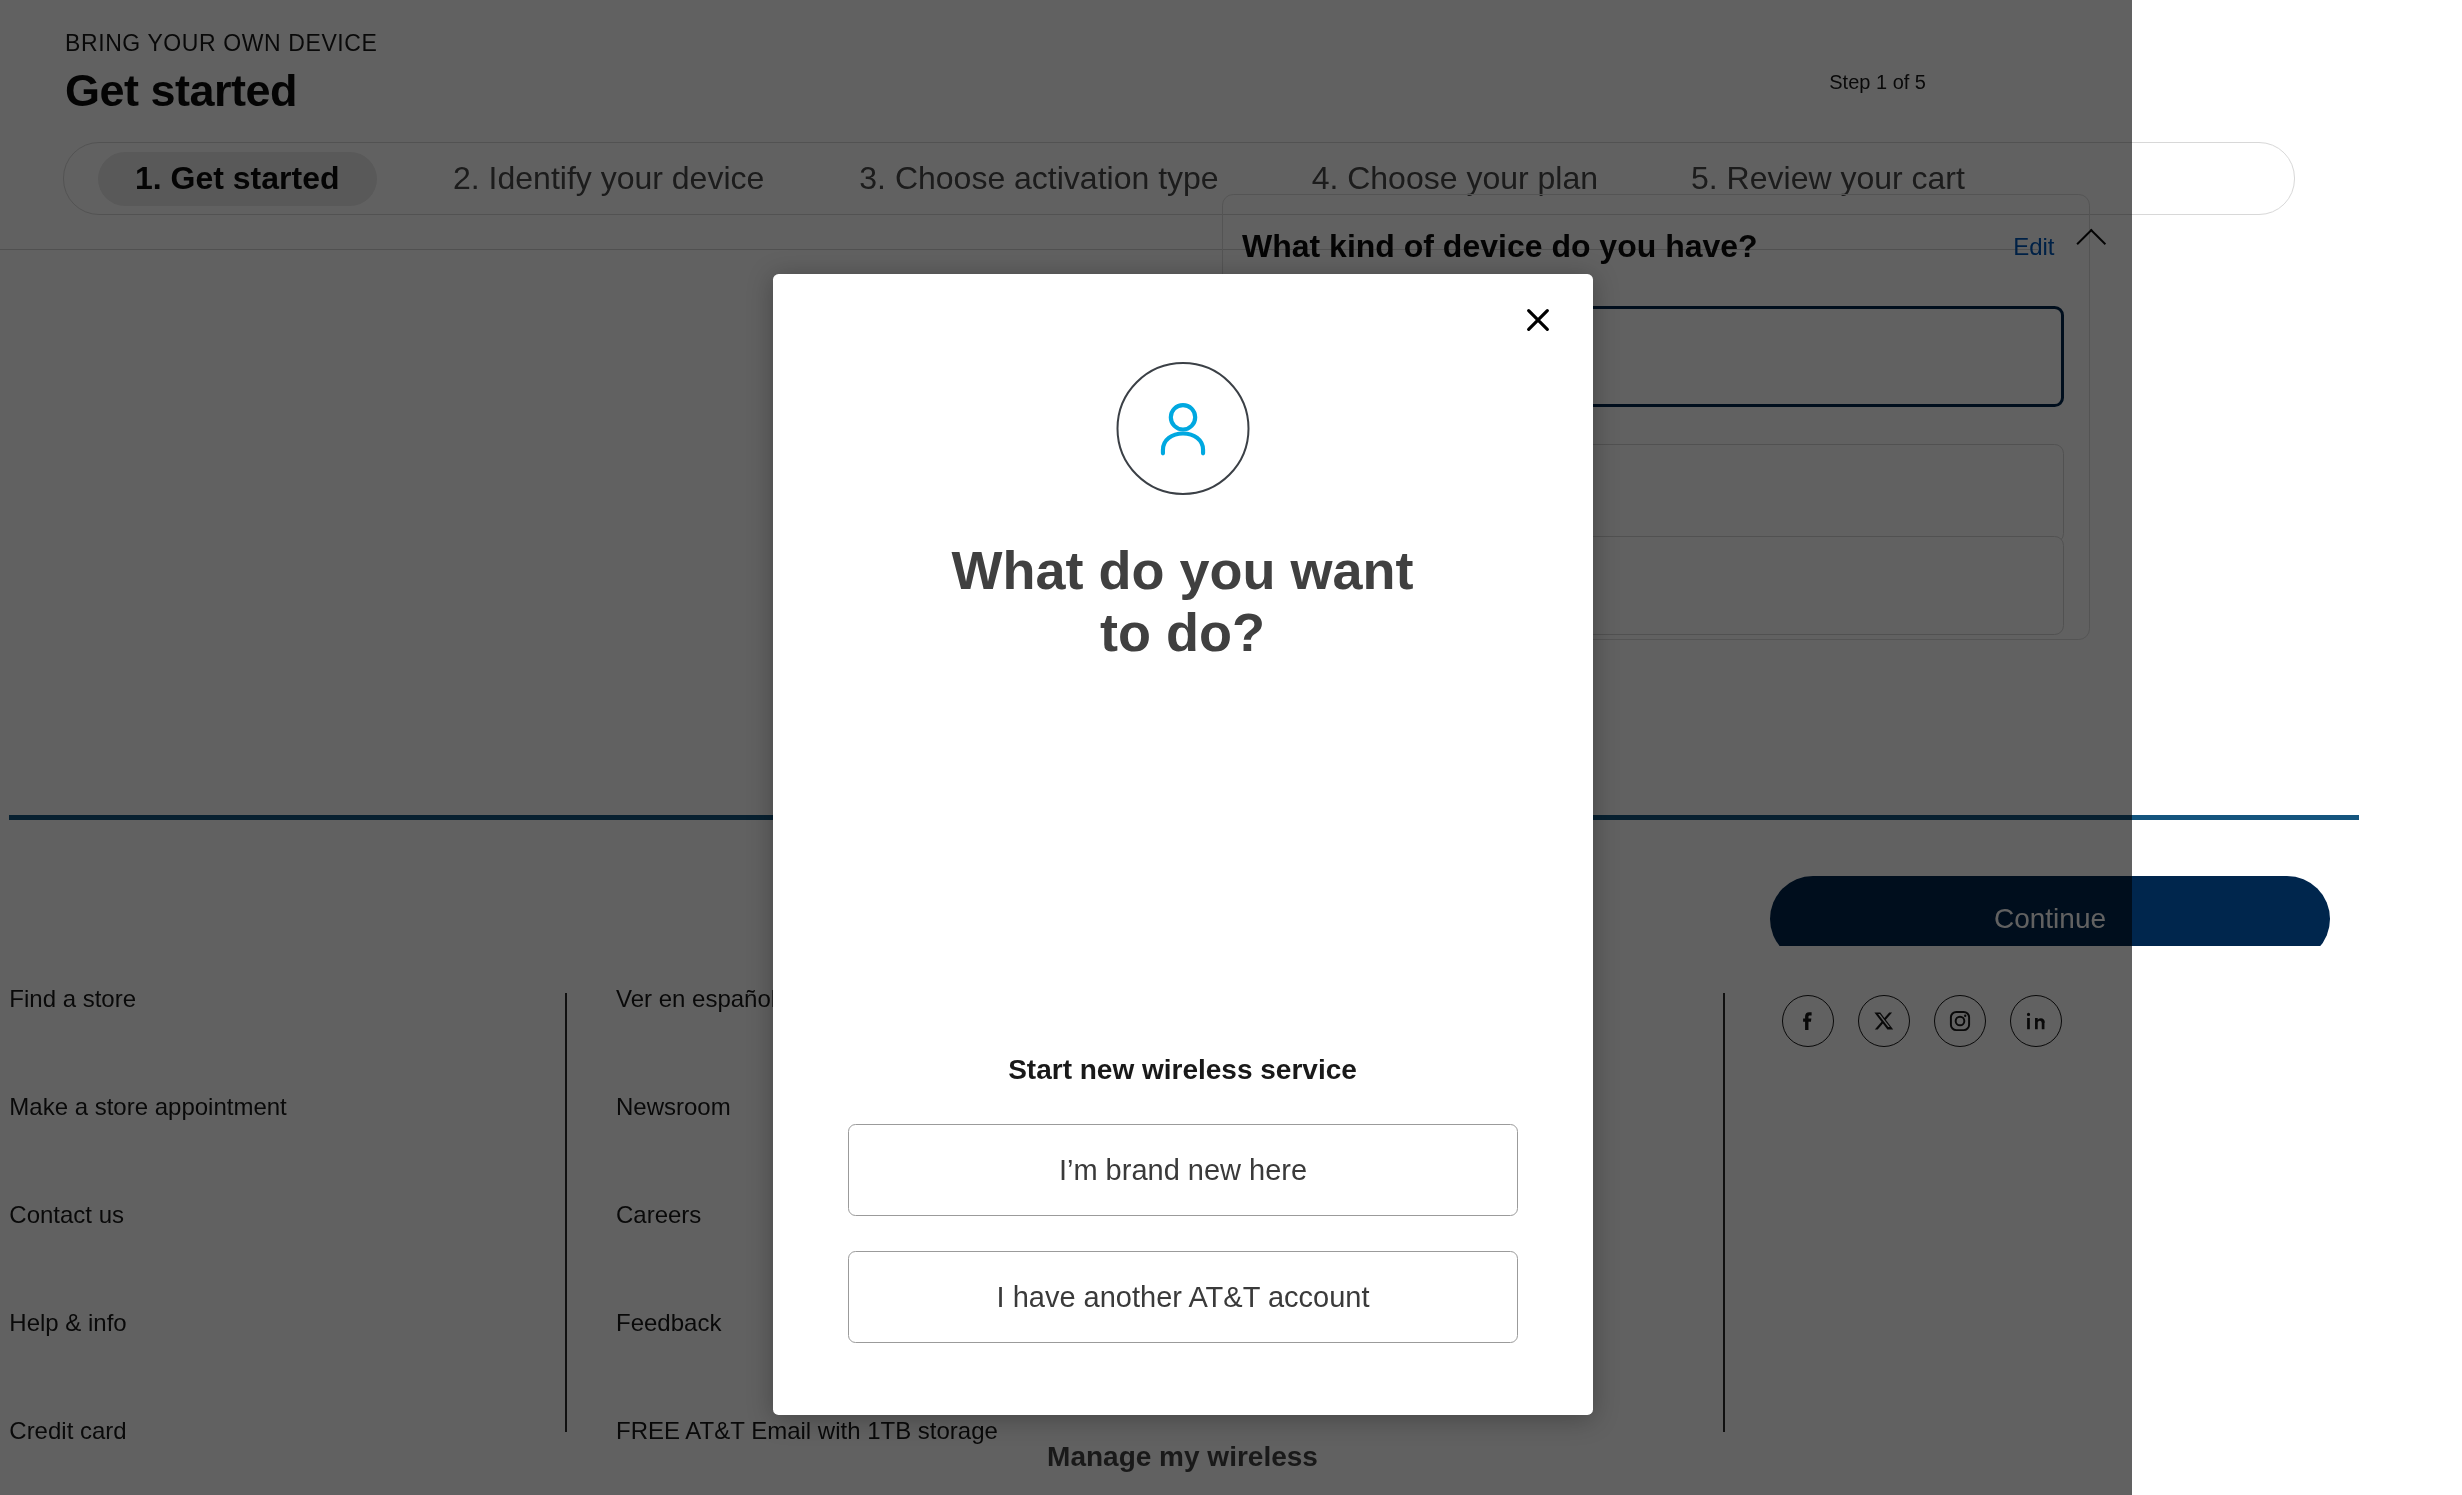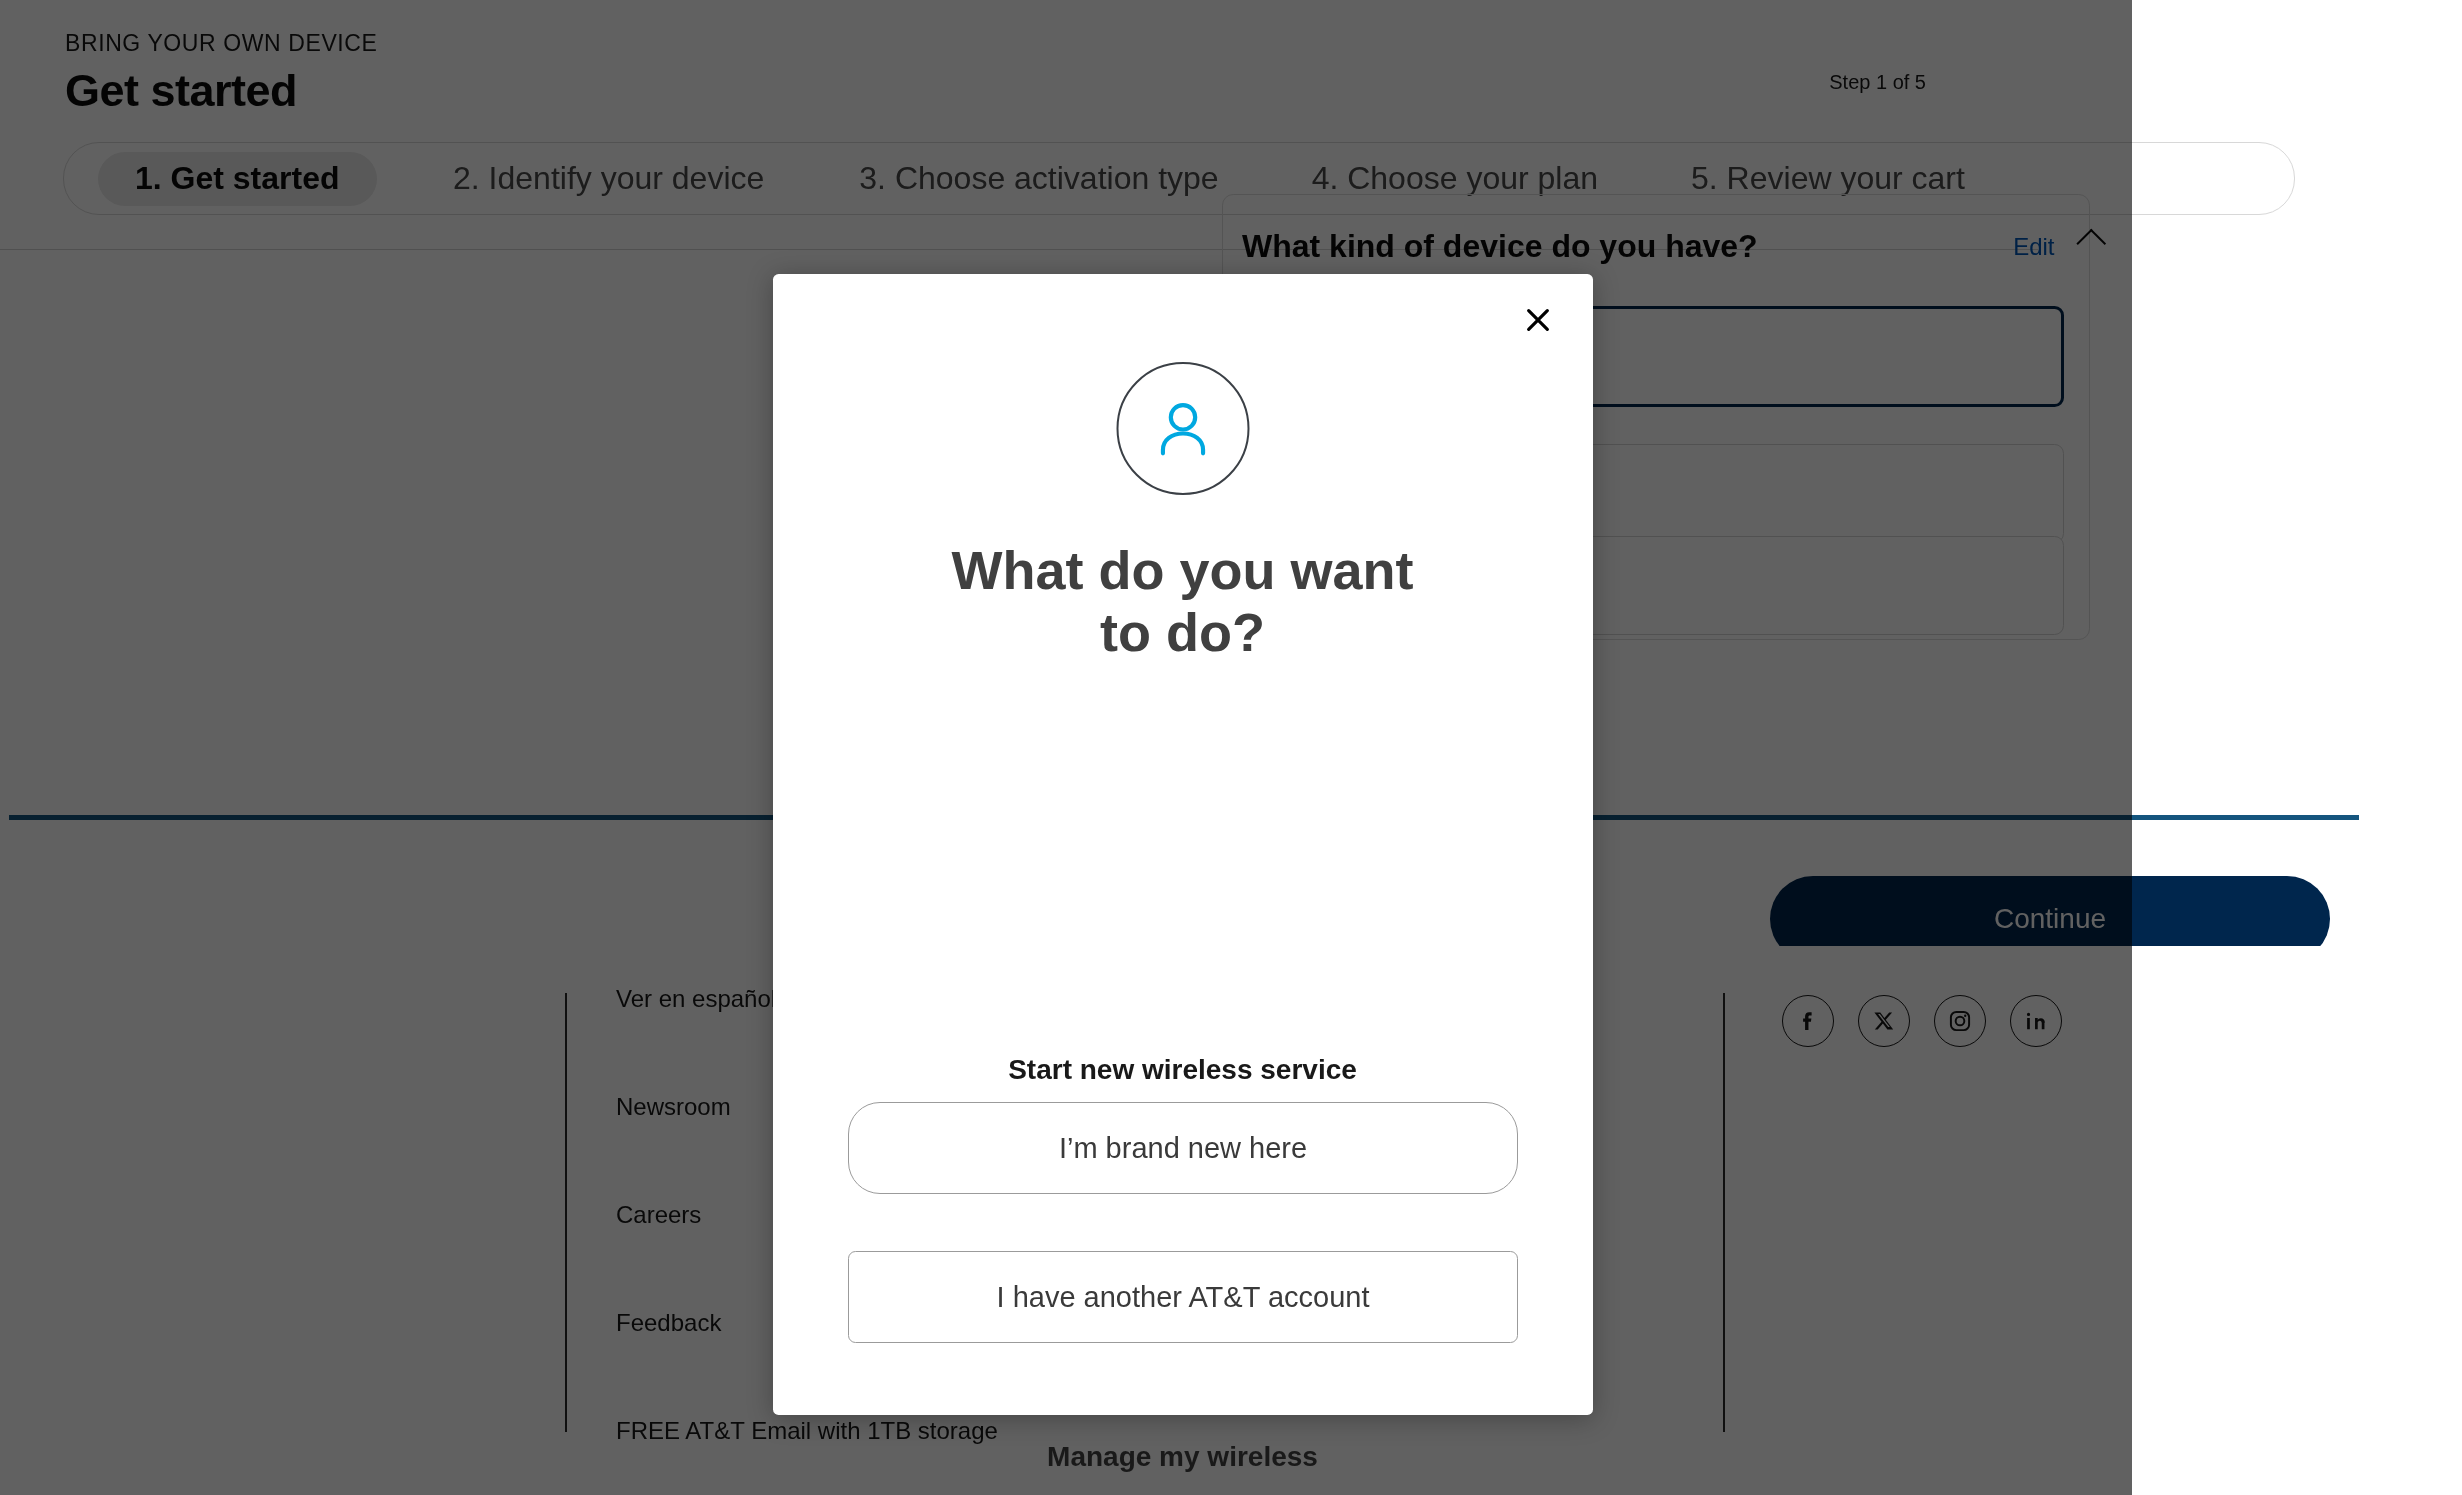--- a/index.html
+++ b/index.html
@@ -323,21 +323,21 @@
     background: #ffffff;
     border: 1.9px solid #9b9b9b;
     border-radius: 7.5px;
     font-size: 29px;
     color: #3a3a3a;
     display: flex;
     align-items: center;
     justify-content: center;
     font-family: "Liberation Sans", sans-serif;
   }
-  .modal-option.o1 { top: 828px; border-radius: 32px; }
+  .modal-option.o1 { top: 850px; }
   .modal-option.o2 { top: 977px; }
 </style>
 </head>
 <body>
 
 <div id="page">
 
   <div class="page-under">
 
     <div class="header-block">
@@ -371,20 +371,27 @@
       </div>
 
       <div class="action-divider"></div>
       <button class="continue-btn">Continue</button>
     </div>
 
     <div class="footer">
       <div class="footer-divider d1"></div>
       <div class="footer-divider d2"></div>
 
+      <div class="footer-col col1">
+        <a class="footer-link">Find a store</a>
+        <a class="footer-link">Make a store appointment</a>
+        <a class="footer-link">Contact us</a>
+        <a class="footer-link">Help &amp; info</a>
+        <a class="footer-link last">Credit card</a>
+      </div>
 
       <div class="footer-col col2">
         <a class="footer-link">Ver en español</a>
         <a class="footer-link">Newsroom</a>
         <a class="footer-link">Careers</a>
         <a class="footer-link">Feedback</a>
         <a class="footer-link last">FREE AT&amp;T Email with 1TB storage</a>
       </div>
 
       <div class="social-row">

